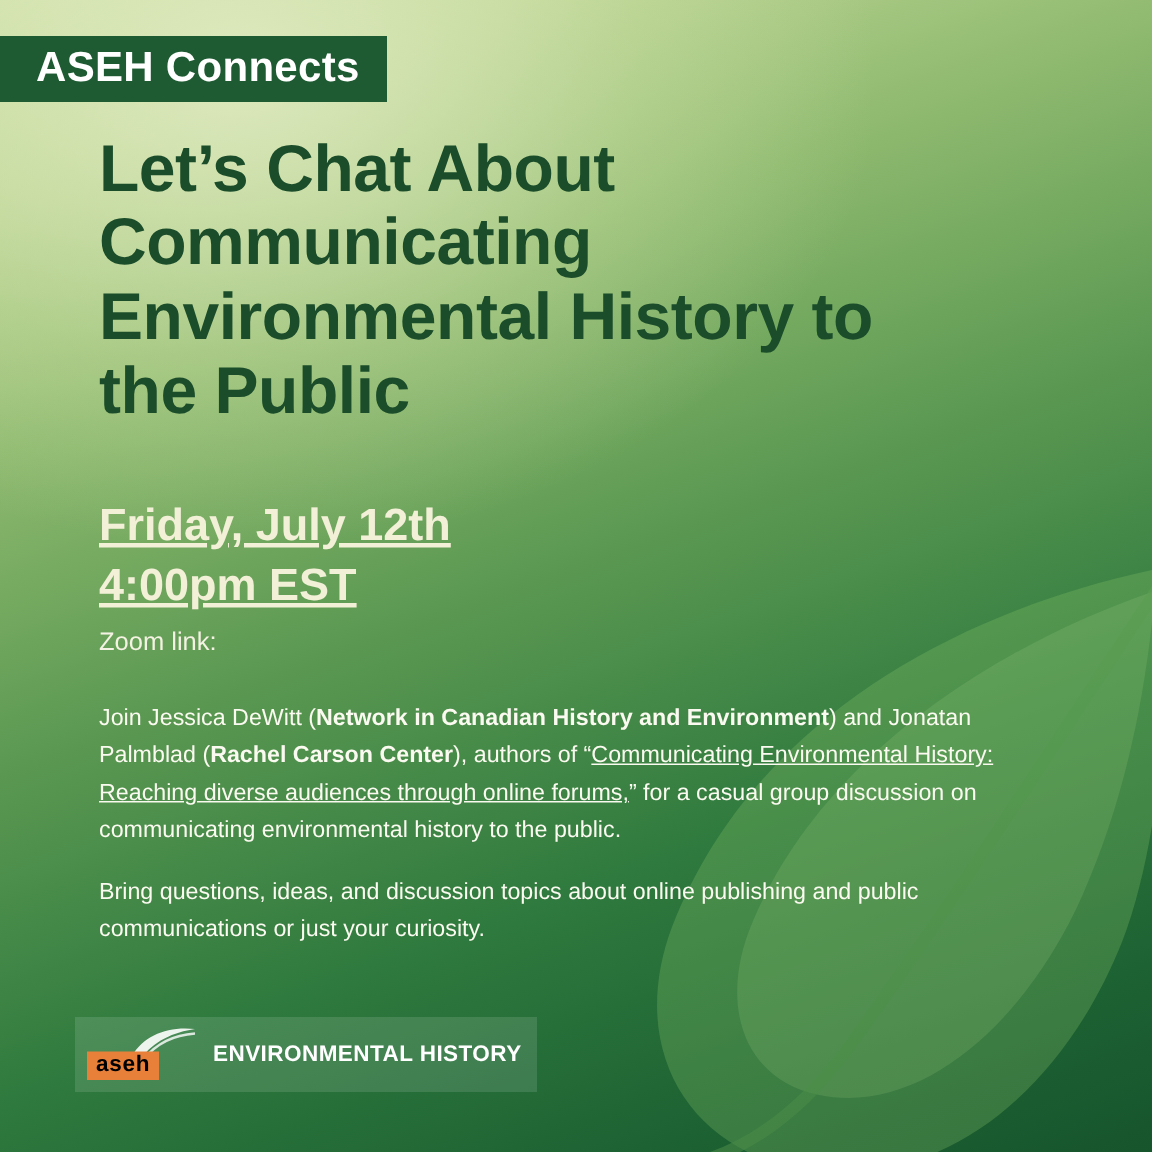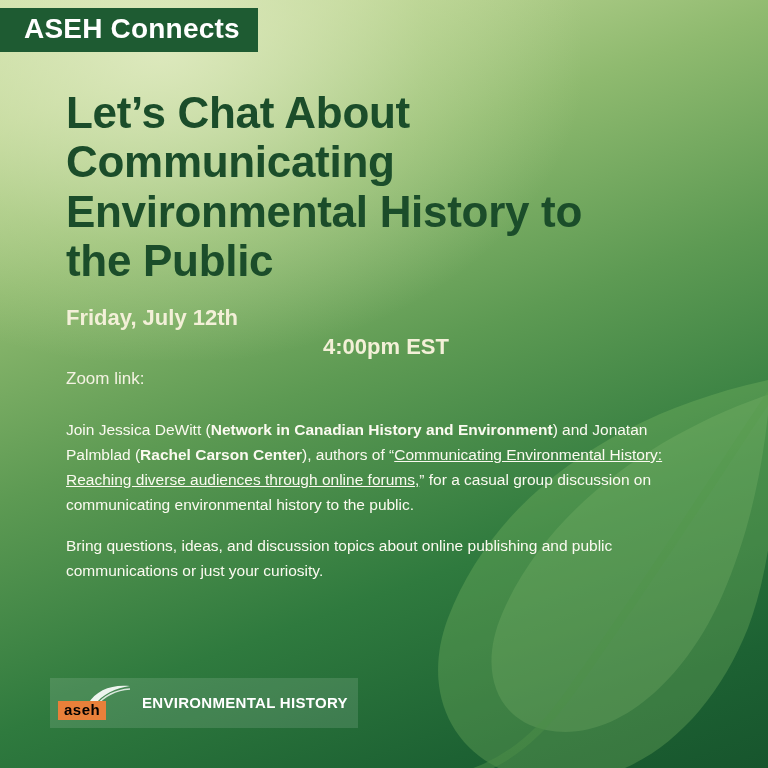--- a/index.html
+++ b/index.html
@@ -46,21 +46,21 @@
     height: 430px;
     opacity: 0.5;
     pointer-events: none;
   }
   .leaf svg { display: block; width: 100%; height: 100%; }
 
   
   .header {
     position: absolute;
     left: 0;
-    top: 8px;
+    top: 24px;
     display: flex;
     align-items: center;
     height: 44px;
     flex-direction: column;
   }
   .header-brand {
     background: #1e5b32;
     color: #ffffff;
     font-size: 28px;
     font-weight: bold;
@@ -92,27 +92,28 @@
     margin: 0;
     color: #1b4d2a;
     font-size: 44px;
     line-height: 1.12;
     font-weight: bold;
     letter-spacing: -0.3px;
     max-width: 560px;
   }
 
   .when {
-    margin-top: 18px;
+    margin-top: 46px;
     color: #f3f0d8;
-    font-size: 22px;
+    font-size: 30px;
     font-weight: bold;
     line-height: 1.32;
-  }
-  .when .line2 { display: block; text-align: center; }
+    text-decoration: underline;
+  }
+  .when .line2 { display: block; }
 
   .zoom-label {
     margin-top: 6px;
     color: #f4f2e2;
     font-size: 17px;
     line-height: 1.4;
   }
   .zoom-link {
     display: inline-block;
     margin-top: 4px;

